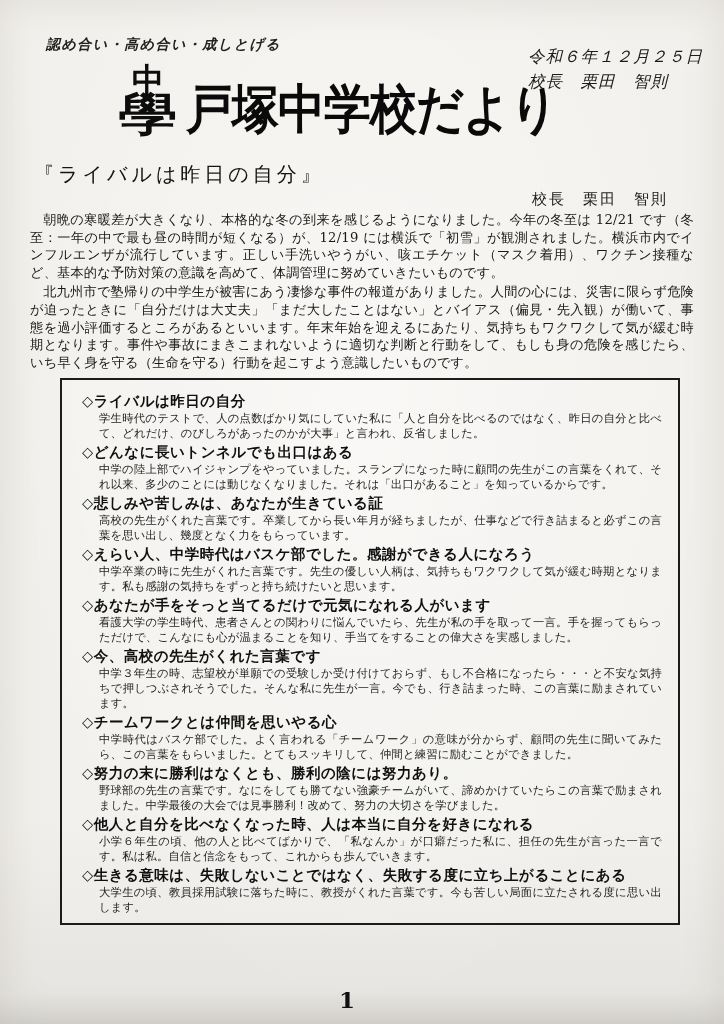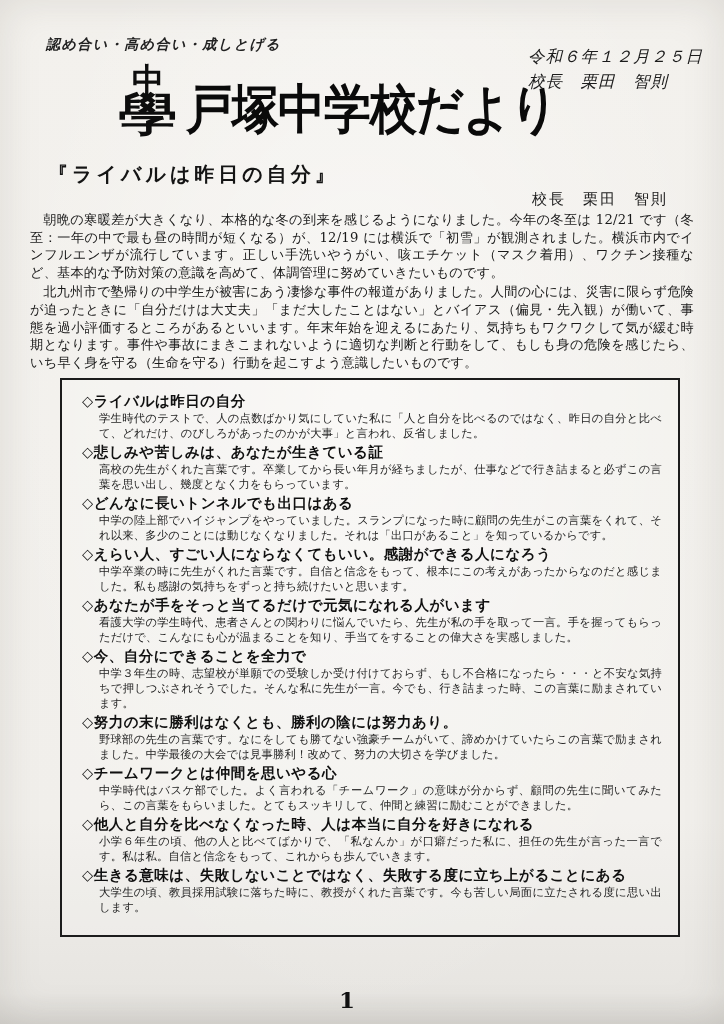--- a/index.html
+++ b/index.html
@@ -72,23 +72,23 @@
   }
 
   
   .content {
     position: absolute;
     left: 30px; top: 161px;
     width: 664px;
   }
   .article-title {
     font-size: 20px;
-    font-weight: bold;
+    font-weight: normal;
     letter-spacing: 4px;
-    margin-left: 18px;
+    margin-left: 4px;
     color: #141414;
   }
   .byline {
     text-align: right;
     margin-right: 26px;
     margin-top: 2px;
     font-size: 15px;
     letter-spacing: 2px;
   }
   .para {
@@ -98,21 +98,21 @@
     line-height: 17.6px;
     letter-spacing: 0.2px;
     text-align: justify;
     color: #191919;
   }
 
   
   .quote-box {
     margin: 7px 14px 0 30px;
     border: 2px solid #1c1c1c;
-    padding: 10px 14px 18px 20px;
+    padding: 10px 14px 6px 20px;
     background: rgba(255,255,255,0.15);
   }
   .quote-item { margin-bottom: 2px; }
   .quote-heading {
     font-family: "DejaVu Sans", "Liberation Sans", sans-serif;
     font-weight: bold;
     font-size: 14.5px;
     line-height: 19px;
     letter-spacing: 0.5px;
     margin-top: 2px;
@@ -167,55 +167,55 @@
     <p class="para">北九州市で塾帰りの中学生が被害にあう凄惨な事件の報道がありました。人間の心には、災害に限らず危険が迫ったときに「自分だけは大丈夫」「まだ大したことはない」とバイアス（偏見・先入観）が働いて、事態を過小評価するところがあるといいます。年末年始を迎えるにあたり、気持ちもワクワクして気が緩む時期となります。事件や事故にまきこまれないように適切な判断と行動をして、もしも身の危険を感じたら、いち早く身を守る（生命を守る）行動を起こすよう意識したいものです。</p>
 
     <div class="quote-box">
 
       <div class="quote-item">
         <div class="quote-heading">◇ライバルは昨日の自分</div>
         <div class="quote-body">学生時代のテストで、人の点数ばかり気にしていた私に「人と自分を比べるのではなく、昨日の自分と比べて、どれだけ、のびしろがあったのかが大事」と言われ、反省しました。</div>
       </div>
 
       <div class="quote-item">
+        <div class="quote-heading">◇どんなに長いトンネルでも出口はある</div>
+        <div class="quote-body">中学の陸上部でハイジャンプをやっていました。スランプになった時に顧問の先生がこの言葉をくれて、それ以来、多少のことには動じなくなりました。それは「出口があること」を知っているからです。</div>
+      </div>
+
+      <div class="quote-item">
         <div class="quote-heading">◇悲しみや苦しみは、あなたが生きている証</div>
         <div class="quote-body">高校の先生がくれた言葉です。卒業してから長い年月が経ちましたが、仕事などで行き詰まると必ずこの言葉を思い出し、幾度となく力をもらっています。</div>
       </div>
 
       <div class="quote-item">
-        <div class="quote-heading">◇どんなに長いトンネルでも出口はある</div>
-        <div class="quote-body">中学の陸上部でハイジャンプをやっていました。スランプになった時に顧問の先生がこの言葉をくれて、それ以来、多少のことには動じなくなりました。それは「出口があること」を知っているからです。</div>
-      </div>
-
-      <div class="quote-item">
-        <div class="quote-heading">◇えらい人、すごい人にならなくてもいい。感謝ができる人になろう</div>
-        <div class="quote-body">中学卒業の時に先生がくれた言葉です。自信と信念をもって、根本にこの考えがあったからなのだと感じました。私も感謝の気持ちをずっと持ち続けたいと思います。</div>
+        <div class="quote-heading">◇えらい人、中学時代はバスケ部でした。感謝ができる人になろう</div>
+        <div class="quote-body">中学卒業の時に先生がくれた言葉です。先生の優しい人柄は、気持ちもワクワクして気が緩む時期となります。私も感謝の気持ちをずっと持ち続けたいと思います。</div>
       </div>
 
       <div class="quote-item">
         <div class="quote-heading">◇あなたが手をそっと当てるだけで元気になれる人がいます</div>
         <div class="quote-body">看護大学の学生時代、患者さんとの関わりに悩んでいたら、先生が私の手を取って一言。手を握ってもらっただけで、こんなにも心が温まることを知り、手当てをすることの偉大さを実感しました。</div>
       </div>
 
       <div class="quote-item">
-        <div class="quote-heading">◇今、自分にできることを全力で</div>
+        <div class="quote-heading">◇今、高校の先生がくれた言葉です</div>
         <div class="quote-body">中学３年生の時、志望校が単願での受験しか受け付けておらず、もし不合格になったら・・・と不安な気持ちで押しつぶされそうでした。そんな私に先生が一言。今でも、行き詰まった時、この言葉に励まされています。</div>
+      </div>
+
+      <div class="quote-item">
+        <div class="quote-heading">◇チームワークとは仲間を思いやる心</div>
+        <div class="quote-body">中学時代はバスケ部でした。よく言われる「チームワーク」の意味が分からず、顧問の先生に聞いてみたら、この言葉をもらいました。とてもスッキリして、仲間と練習に励むことができました。</div>
       </div>
 
       <div class="quote-item">
         <div class="quote-heading">◇努力の末に勝利はなくとも、勝利の陰には努力あり。</div>
         <div class="quote-body">野球部の先生の言葉です。なにをしても勝てない強豪チームがいて、諦めかけていたらこの言葉で励まされました。中学最後の大会では見事勝利！改めて、努力の大切さを学びました。</div>
       </div>
 
       <div class="quote-item">
-        <div class="quote-heading">◇チームワークとは仲間を思いやる心</div>
-        <div class="quote-body">中学時代はバスケ部でした。よく言われる「チームワーク」の意味が分からず、顧問の先生に聞いてみたら、この言葉をもらいました。とてもスッキリして、仲間と練習に励むことができました。</div>
-      </div>
-
-      <div class="quote-item">
         <div class="quote-heading">◇他人と自分を比べなくなった時、人は本当に自分を好きになれる</div>
         <div class="quote-body">小学６年生の頃、他の人と比べてばかりで、「私なんか」が口癖だった私に、担任の先生が言った一言です。私は私。自信と信念をもって、これからも歩んでいきます。</div>
       </div>
 
       <div class="quote-item">
         <div class="quote-heading">◇生きる意味は、失敗しないことではなく、失敗する度に立ち上がることにある</div>
         <div class="quote-body">大学生の頃、教員採用試験に落ちた時に、教授がくれた言葉です。今も苦しい局面に立たされる度に思い出します。</div>
       </div>
 
     </div>

